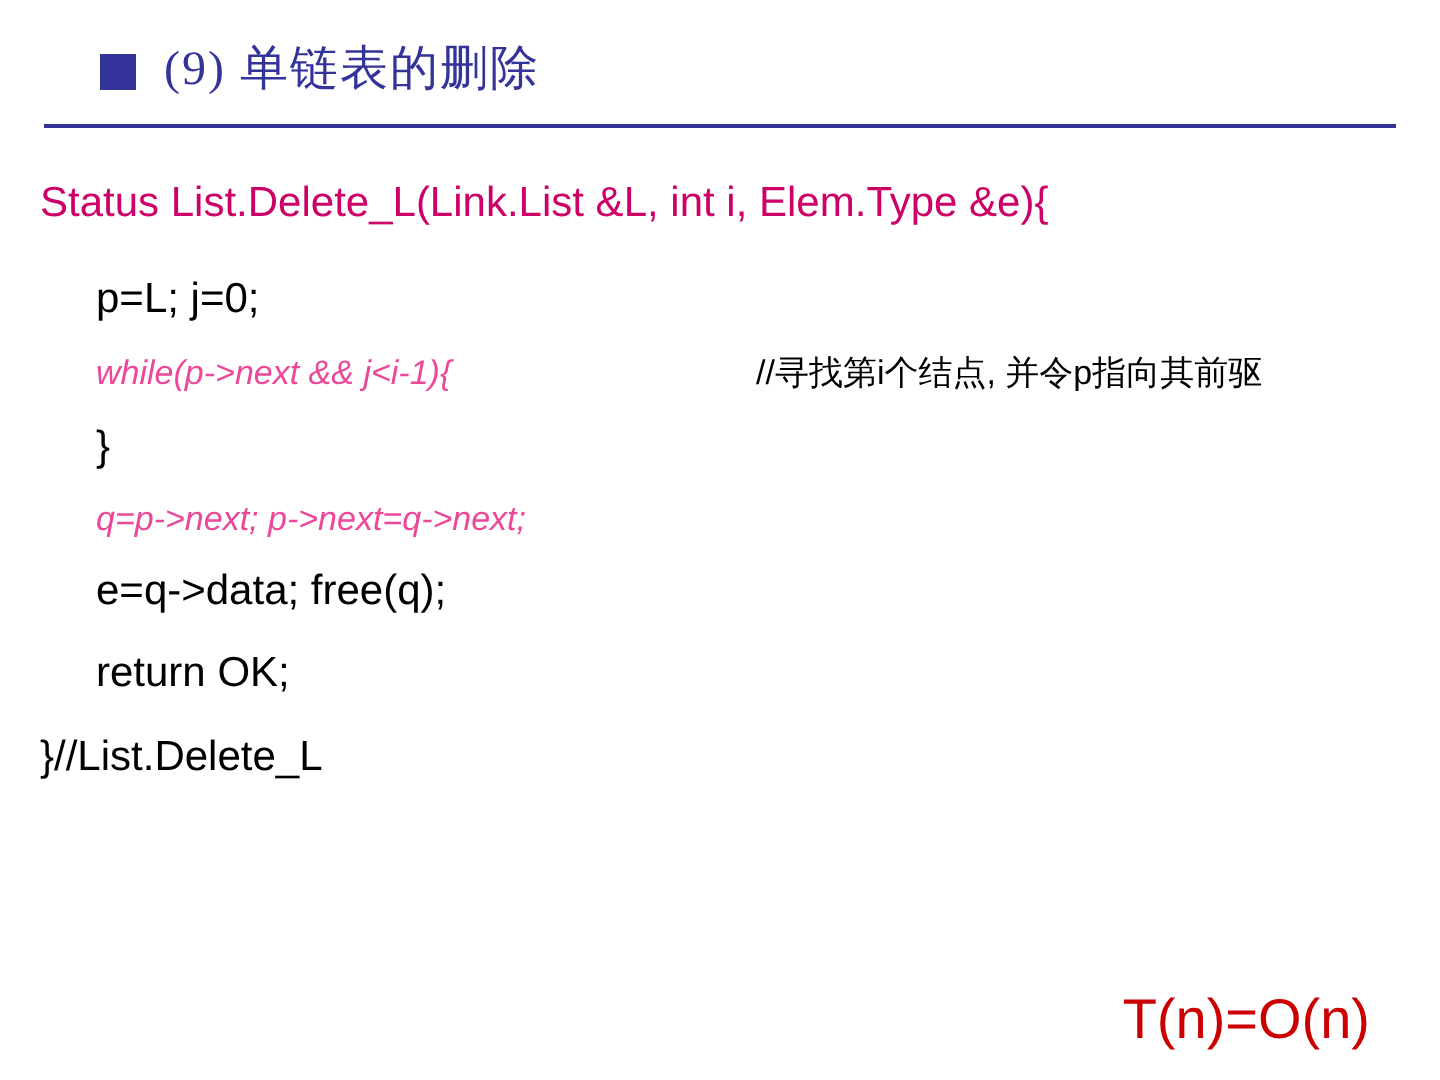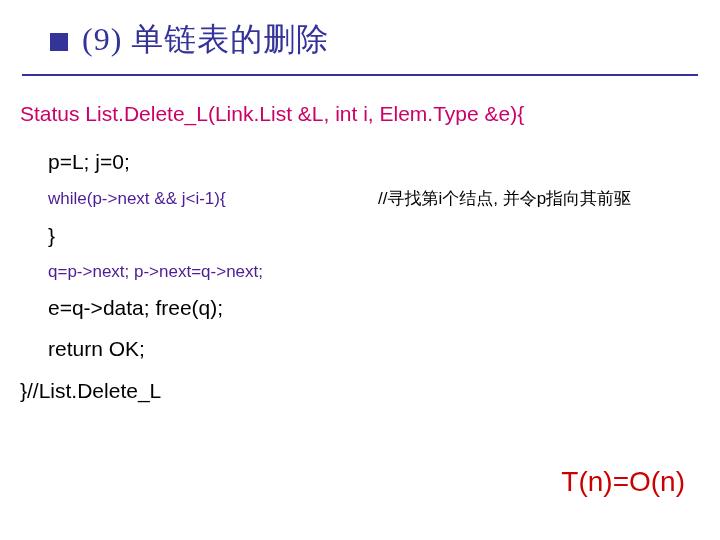--- a/index.html
+++ b/index.html
@@ -21,21 +21,21 @@
       padding: 18px 0 12px 50px;
     }
     .title-square {
       width: 18px;
       height: 18px;
       background: #333399;
       margin-right: 14px;
       margin-top: 4px;
     }
     .title-text {
-      font-size: 32px;
+      font-size: 24px;
       color: #333399;
       font-family: "SimSun", "Microsoft YaHei", serif;
       letter-spacing: 1px;
     }
     .title-underline {
       height: 2px;
       background: #333399;
       margin: 0 22px 0 22px;
       width: 676px;
     }
@@ -59,34 +59,35 @@
       padding-left: 48px;
     }
     .row {
       display: flex;
       align-items: baseline;
       margin-bottom: 10px;
     }
     .code-part {
       font-size: 17px;
       font-family: Arial, sans-serif;
-      color: #4c1d95;
+      color: #ec4899;
+      font-style: italic;
     }
     .comment {
       font-size: 17px;
       font-family: "SimSun", Arial, sans-serif;
       color: #000;
     }
     .row-while .code-part { width: 330px; }
     .row-if .code-part { width: 330px; }
     .row-q .code-part { width: 330px; }
     .complexity {
       position: absolute;
       right: 35px;
-      bottom: 42px;
+      bottom: 14px;
       color: #cc0000;
       font-size: 28px;
       font-family: Arial, sans-serif;
     }
   </style>
 </head>
 <body>
 
 <div class="title-bar">
   <div class="title-square"></div>

